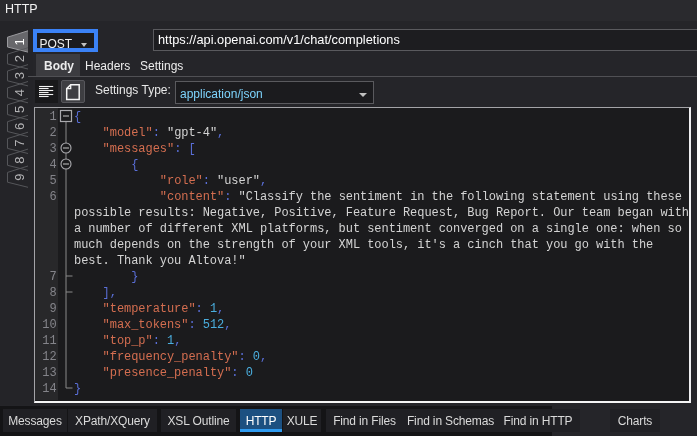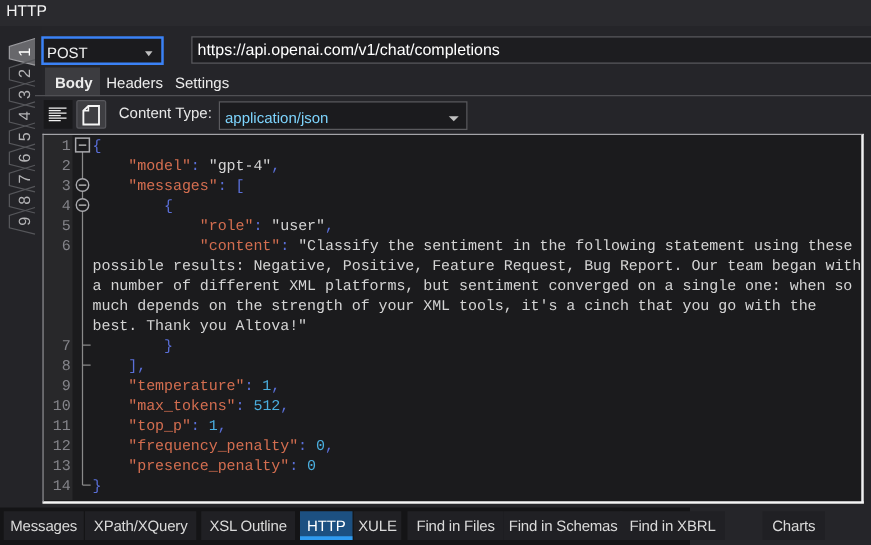--- a/index.html
+++ b/index.html
@@ -4,21 +4,21 @@
 <style>
   html,body{margin:0;padding:0;width:697px;height:436px;background:#252529;overflow:hidden;}
   body{font-family:"Liberation Sans",sans-serif;position:relative;}
   .abs{position:absolute;}
   
   #title{left:0;top:0;width:697px;height:21px;background:#2a2a2e;}
   #title span{position:absolute;left:5px;top:1.5px;font-size:12.5px;color:#f2f2f2;}
   
   #strip{left:0;top:21px;width:33px;height:384px;background:#242428;}
   
-  #post{left:33px;top:29px;width:98px;height:23px;background:#1b1b1e;border:2px solid #3b82f6;box-sizing:border-box;}
+  #post{left:33px;top:29px;width:65px;height:23px;background:#1b1b1e;border:4px solid #3b82f6;box-sizing:border-box;}
   #post .t{position:absolute;left:2.5px;top:4px;font-size:12px;color:#f0f0f0;}
   #post .a{position:absolute;right:7px;top:10px;width:0;height:0;border-left:3.5px solid transparent;border-right:3.5px solid transparent;border-top:4px solid #c0c0c0;}
   
   #url{left:113px;top:29px;width:582px;height:22px;background:#1d1d20;border:1px solid #5a5a5e;box-sizing:border-box;margin-left:40px;}
   #url span{position:absolute;left:4px;top:1.5px;font-size:12.8px;color:#ffffff;}
   
   #btabs{left:36px;top:54px;width:667px;height:23px;}
   #btab-active{position:absolute;left:0;top:0;width:44px;height:23px;background:#3c3c40;}
   #btabs .lbl{position:absolute;top:5px;font-size:12px;color:#ececec;}
   #underline{left:28px;top:76px;width:669px;height:1px;background:#505054;}
@@ -99,21 +99,21 @@
     <line x1="4" y1="16.5" x2="13.6" y2="16.5"></line>
   </g>
 </svg>
 </div>
 <div class="abs" id="tb2">
 <svg width="22" height="21" xmlns="http://www.w3.org/2000/svg">
   <path d="M 8.7 3.8 L 17.2 3.8 L 17.2 18.6 L 4.7 18.6 L 4.7 7.6 Z" fill="none" stroke="#f5f5f5" stroke-width="1.5"></path>
   <path d="M 8.7 3.8 L 8.7 7.6 L 4.7 7.6" fill="none" stroke="#f5f5f5" stroke-width="1.3"></path>
 </svg>
 </div>
-<div class="abs" id="ctlabel">Content Type:</div>
+<div class="abs" id="ctlabel">Settings Type:</div>
 <div class="abs" id="ctcombo">
     <span class="t">application/json</span>
     <span class="a"></span>
   </div>
 <div class="abs" id="editor">
   <div id="gutter"></div>
   <div id="gutternums">  1
   2
   3
   4
@@ -180,18 +180,18 @@
   <div class="btab" style="left:283px;width:38px;">
       <div>XULE</div>
     </div>
   <div class="btab" style="left:326px;width:77px;">
       <div>Find in Files</div>
     </div>
   <div class="btab" style="left:403px;width:95px;">
       <div>Find in Schemas</div>
     </div>
   <div class="btab" style="left:496px;width:84px;">
-      <div>Find in XBRL</div>
+      <div>Find in HTTP</div>
     </div>
   <div class="btab" style="left:582px;width:50px;margin-left:28px;">
       <div>Charts</div>
     </div>
 </div>
 
 </body></html>

